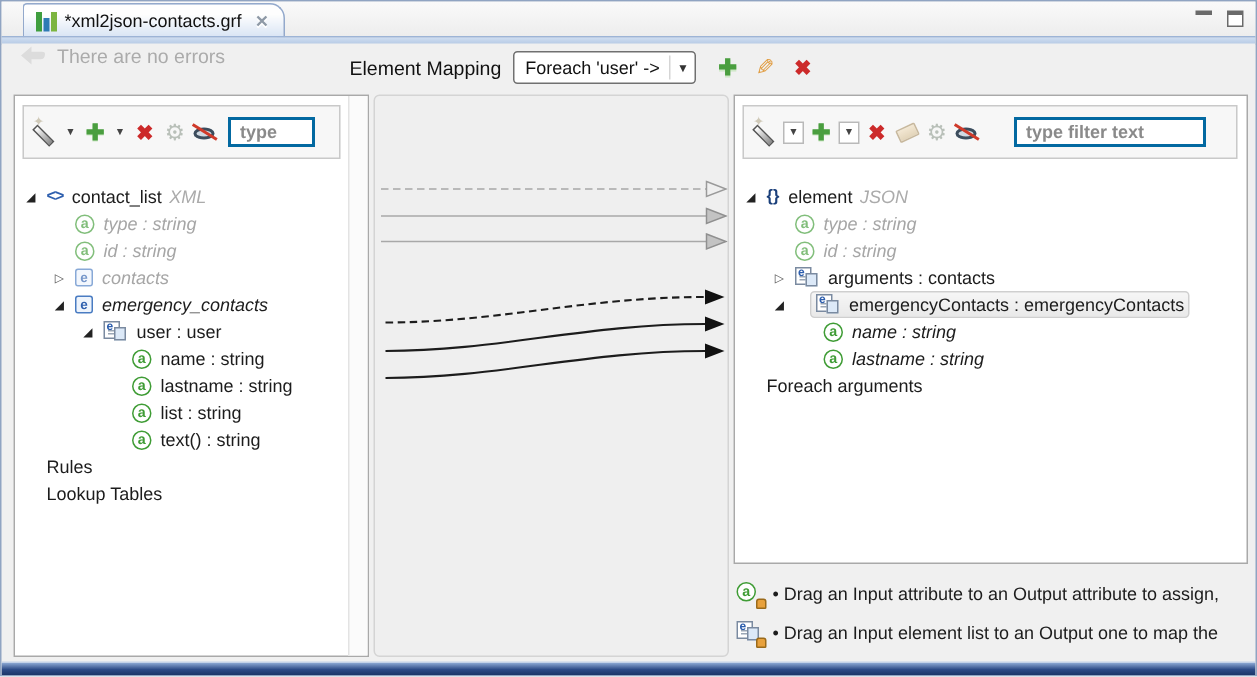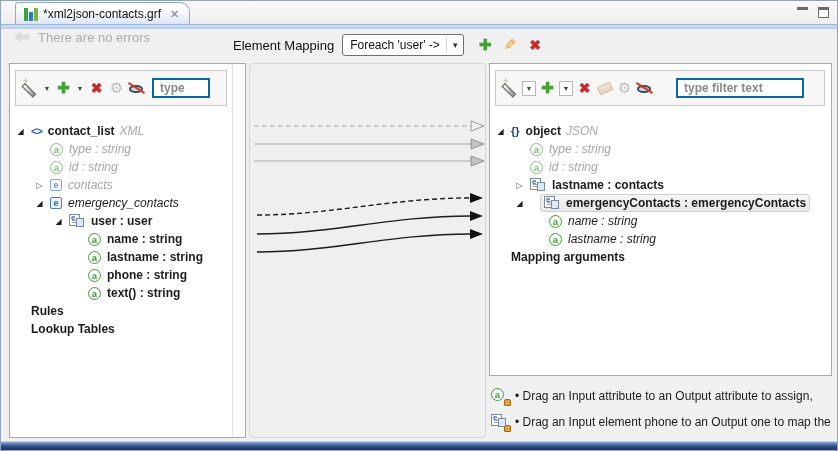--- a/index.html
+++ b/index.html
@@ -88,21 +88,21 @@
   .ic-brace { color:#1a3f7a; font-weight:bold; font-size:11px; }
   .hand { position:absolute; right:-3px; bottom:-3px; width:7px; height:7px; background:#e8a13c; border:1px solid #9a6a1a; border-radius:2px 2px 1px 1px; }
 
   
   .tree { position:absolute; left:2px; top:58px; right:16px; }
   .tree-row { height:18px; display:flex; align-items:center; white-space:nowrap; }
   .twisty { width:13px; flex:none; text-align:center; font-size:8px; color:#222; }
   .twisty.collapsed { color:#555; }
   .row-icon { flex:none; margin-right:6px; display:inline-flex; }
   .lbl { font-size:12px; color:#1c1c1c; }
-  .lbl.bold { font-weight:bold; }
+  .lbl.bold { font-weight:normal; }
   .lbl.it { font-style:italic; }
   .lbl.gray { color:#a6a6a6; }
   .sfx { font-size:12px; color:#ababab; font-style:italic; margin-left:5px; }
   .row-inner { display:flex; align-items:center; padding:1px 3px; border:1px solid transparent; }
   .row-inner.selected { background:linear-gradient(#f6f6f6,#e9e9e9); border:1px solid #cfcfcf; border-radius:3px;margin-left:14px; }
   .dim { opacity:.65; }
 
   
   .hint-row { position:absolute; left:2px; display:flex; align-items:center; gap:7px; font-size:12px; color:#1c1c1c; }
   .hint-ic { position:relative; width:17px; height:15px; flex:none; }
@@ -246,21 +246,21 @@
             </span>
             <span class="lbl bold">lastname : string</span>
           </span>
         </div>
         <div class="tree-row" style="padding-left: 59px;">
           <span class="twisty"></span>
           <span class="row-inner">
             <span class="row-icon">
               <span class="ic-attr">a</span>
             </span>
-            <span class="lbl bold">phone : string</span>
+            <span class="lbl bold">list : string</span>
           </span>
         </div>
         <div class="tree-row" style="padding-left: 59px;">
           <span class="twisty"></span>
           <span class="row-inner">
             <span class="row-icon">
               <span class="ic-attr">a</span>
             </span>
             <span class="lbl bold">text() : string</span>
           </span>
@@ -319,21 +319,21 @@
           </span>
         <input id="right-filter" class="filter-input" placeholder="type filter text" style="">
       </div>
       <div class="tree" id="right-tree">
           <div class="tree-row" style="padding-left: 2px;">
             <span class="twisty">◢</span>
             <span class="row-inner">
               <span class="row-icon">
                 <span class="ic-brace">{}</span>
               </span>
-              <span class="lbl bold">object</span>
+              <span class="lbl bold">element</span>
               <span class="sfx">JSON</span>
             </span>
           </div>
           <div class="tree-row" style="padding-left: 21px;">
             <span class="twisty"></span>
             <span class="row-inner">
               <span class="row-icon dim">
                 <span class="ic-attr">a</span>
               </span>
               <span class="lbl it gray">type : string</span>
@@ -350,21 +350,21 @@
           </div>
           <div class="tree-row" style="padding-left: 21px;">
             <span class="twisty collapsed">▷</span>
             <span class="row-inner">
               <span class="row-icon">
                 <span class="ic-elist">
                   <span class="pg"></span>
                   <span class="pg2"></span>
                 </span>
               </span>
-              <span class="lbl bold">lastname : contacts</span>
+              <span class="lbl bold">arguments : contacts</span>
             </span>
           </div>
           <div class="tree-row" style="padding-left: 21px;">
             <span class="twisty">◢</span>
             <span class="row-inner selected">
               <span class="row-icon">
                 <span class="ic-elist">
                   <span class="pg"></span>
                   <span class="pg2"></span>
                 </span>
@@ -386,40 +386,40 @@
             <span class="row-inner">
               <span class="row-icon">
                 <span class="ic-attr">a</span>
               </span>
               <span class="lbl it">lastname : string</span>
             </span>
           </div>
           <div class="tree-row" style="padding-left: 2px;">
             <span class="twisty"></span>
             <span class="row-inner">
-              <span class="lbl bold">Mapping arguments</span>
+              <span class="lbl bold">Foreach arguments</span>
             </span>
           </div>
         </div>
     </div>
     <div id="hints">
         <div class="hint-row" style="top: 325px;">
           <span class="hint-ic">
             <span class="ic-attr" style="position:absolute;left:0;top:0;">a</span>
             <span class="hand"></span>
           </span>
           <span>• Drag an Input attribute to an Output attribute to assign,</span>
         </div>
         <div class="hint-row" style="top: 351px;">
           <span class="hint-ic">
             <span class="ic-elist" style="position:absolute;left:0;top:0;">
               <span class="pg"></span>
               <span class="pg2"></span>
             </span>
             <span class="hand"></span>
           </span>
-          <span>• Drag an Input element phone to an Output one to map the</span>
+          <span>• Drag an Input element list to an Output one to map the</span>
         </div>
       </div>
   </div>
 
   <div id="bottom-strip"></div>
 </div>
 
 </body></html>

